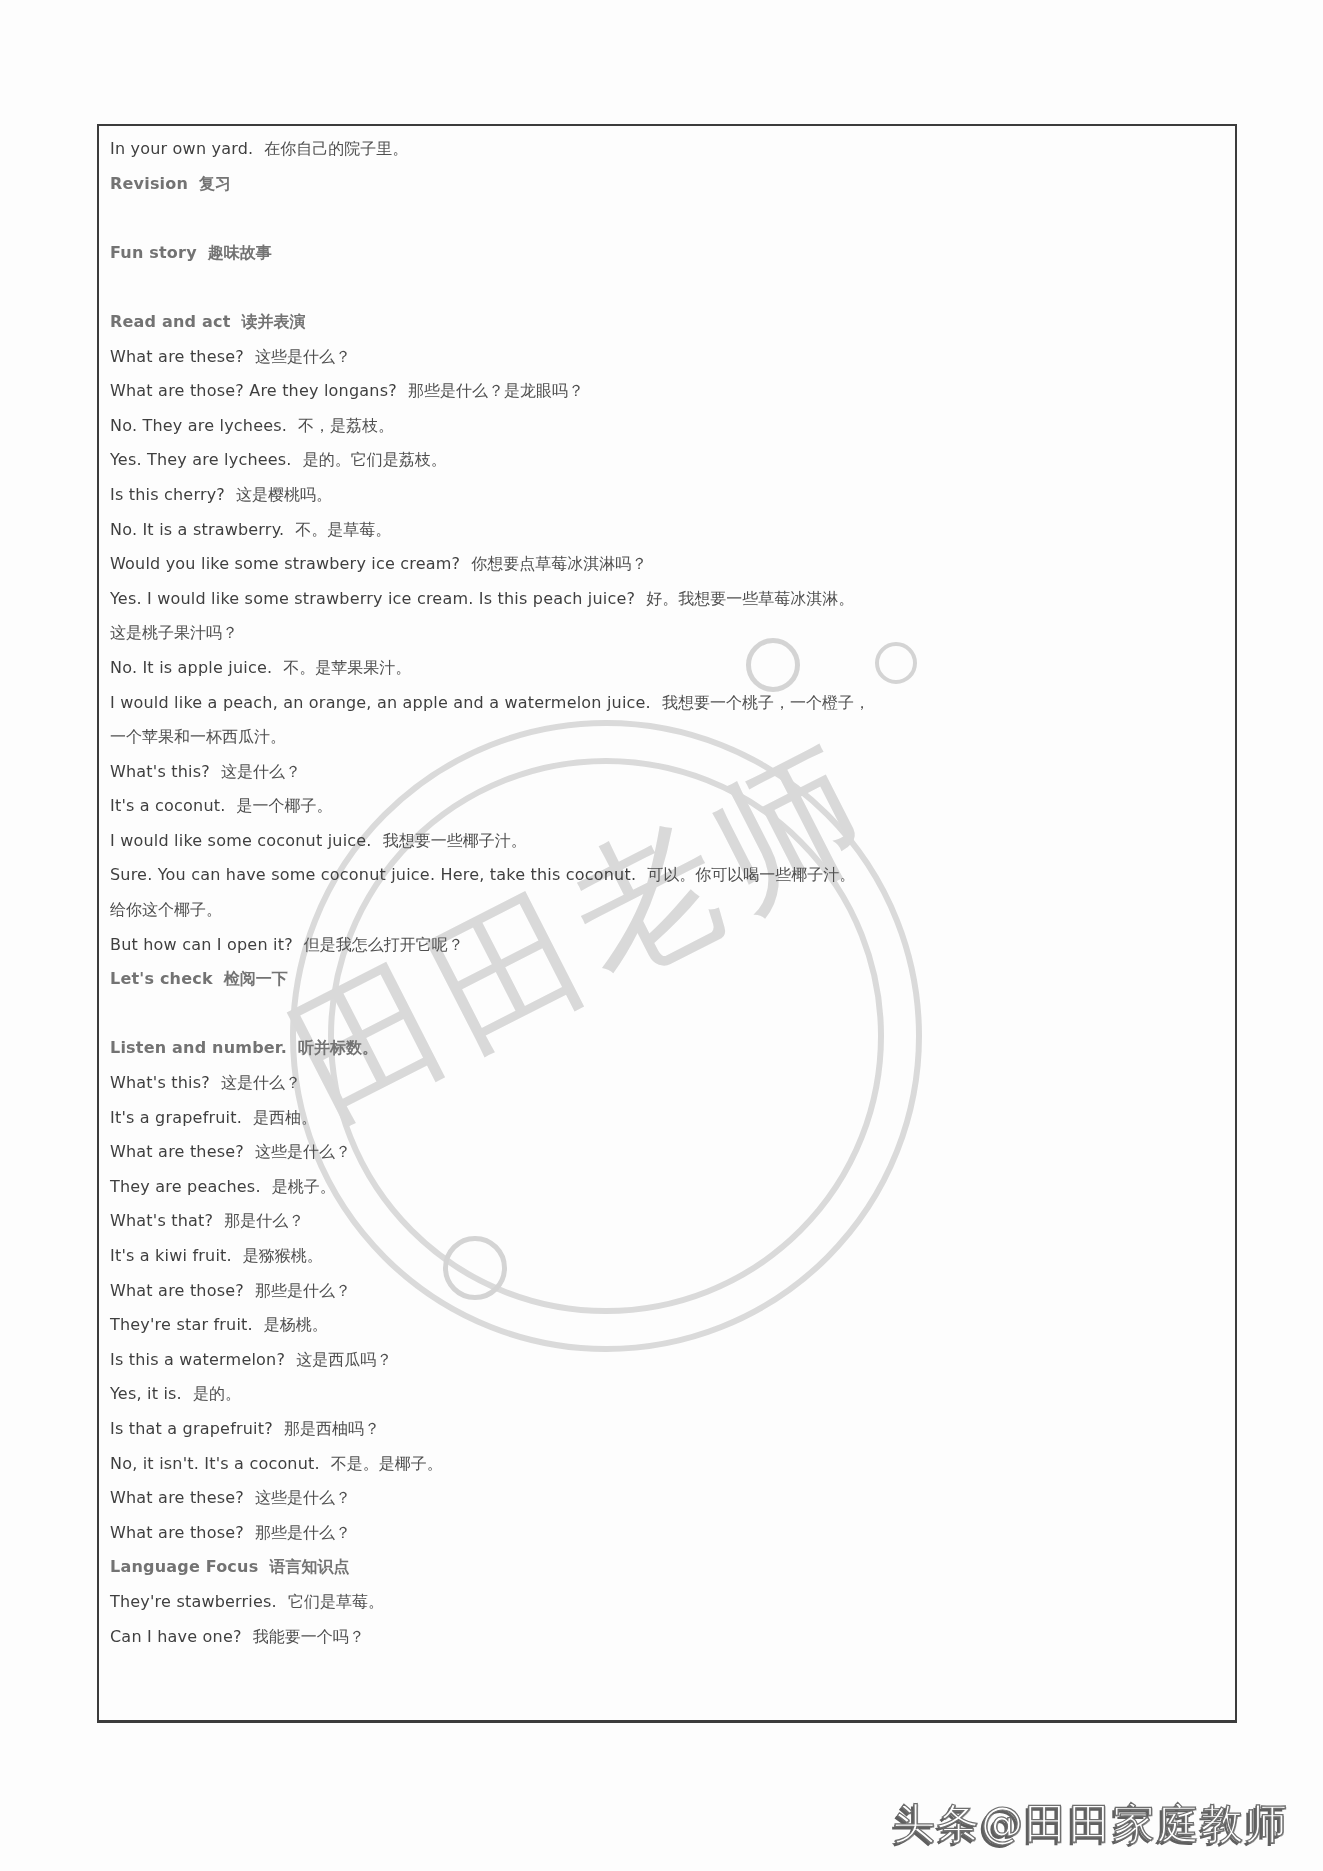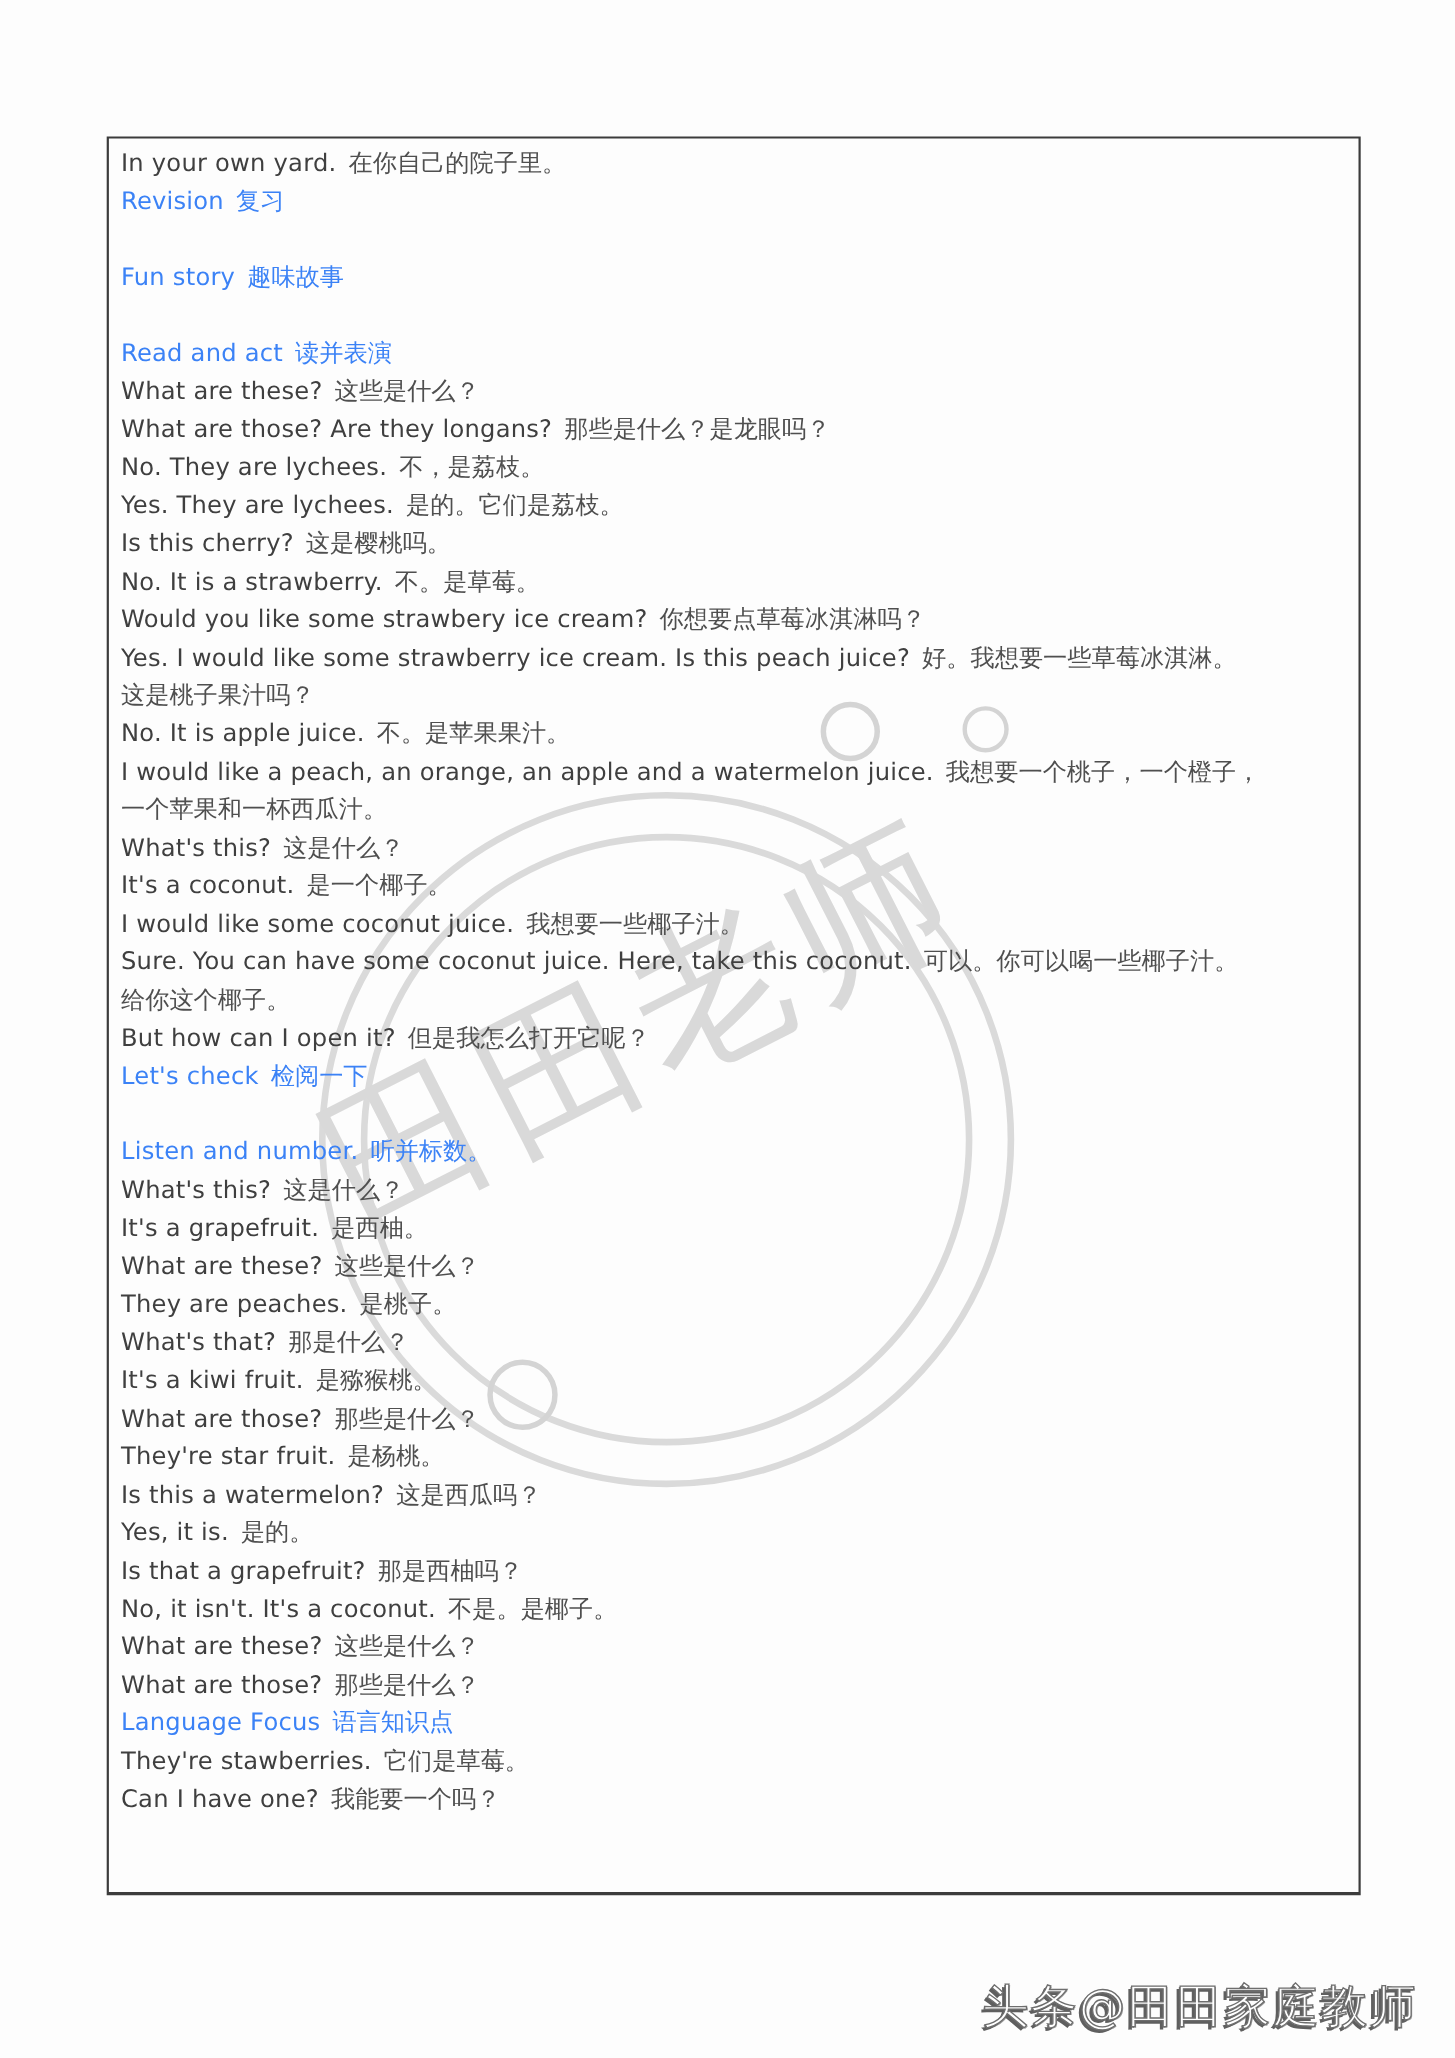--- a/index.html
+++ b/index.html
@@ -27,27 +27,27 @@
 
   
   .content-box{
     position:absolute;left:97px;top:124px;width:1140px;height:1599px;
     border:2px solid #3c3c3c;border-bottom-width:3px;
     box-sizing:border-box;
     padding:6px 12px 0 11px;
     z-index:1;background:transparent;
   }
   .line{
-    margin:0;line-height:34.6px;font-size:22px;color:#3f3f3f;
+    margin:0;line-height:34.6px;font-size:16px;color:#3f3f3f;
     white-space:nowrap;
   }
   .line .en{letter-spacing:0.2px;}
   .line .zh{color:#4f4f4f;}
   .line .en:not(:empty) + .zh{margin-left:11px;}
-  .line.bold .en,.line.bold .zh{font-weight:400;color:#3b82f6;text-align:center;}
+  .line.bold .en,.line.bold .zh{font-weight:700;color:#737373;text-align:center;}
   .line.blank{min-height:34.6px;}
 
   
   .credit{
     position:absolute;right:34px;top:1796px;z-index:2;
     font-size:42px;font-weight:400;letter-spacing:2px;
     color:#ffffff;
     -webkit-text-stroke:1.2px #6e6e6e;
     text-shadow:-3px 3px 0 #5f5f5f,-1px 1px 0 #6a6a6a,1px 1px 0 #9a9a9a;
     white-space:nowrap;

